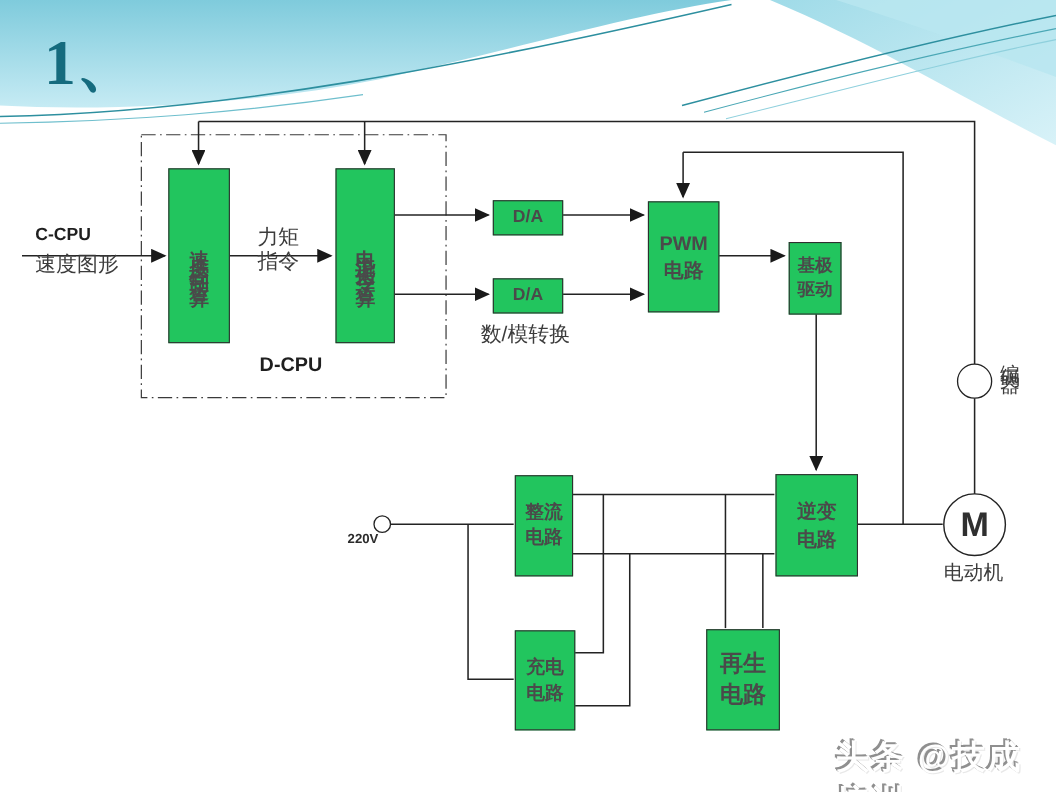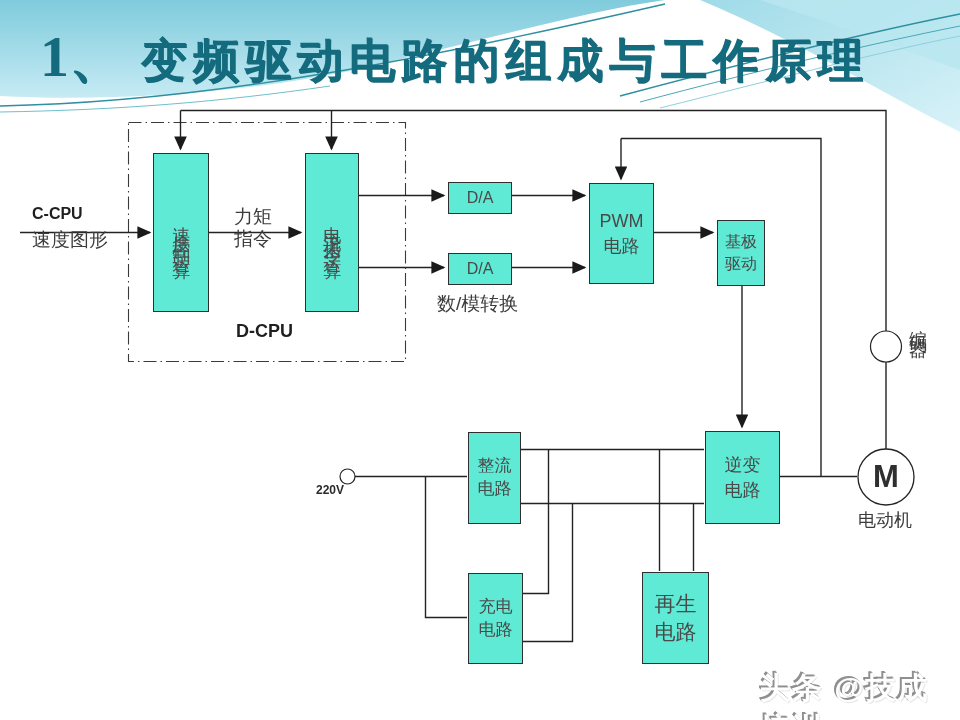--- a/index.html
+++ b/index.html
@@ -15,23 +15,23 @@
   }
   #title-num{font-size:58px;font-weight:600;font-family:"Liberation Serif","DejaVu Serif",serif;}
   #title-text{
     font-size:46px;font-weight:700;letter-spacing:6px;
     text-shadow:1px 1px 0 #156b7e;
     font-family:"Liberation Sans","DejaVu Sans",sans-serif;
   }
   
   #wires{position:absolute;left:0;top:0;z-index:2;}
   .dbox{
-    position:absolute;background:#5eead4;border:1px solid #2f2f2f;z-index:4;
+    position:absolute;background:#22c55e;border:1px solid #2f2f2f;z-index:4;
     display:flex;align-items:center;justify-content:center;text-align:center;
-    color:#4a4a4a;white-space:pre-line;line-height:1.35;
+    color:#4a4a4a;white-space:pre-line;line-height:1.35;font-weight:bold;
   }
   .vbox{
     writing-mode:vertical-lr;text-orientation:upright;letter-spacing:7px;font-size:18px;
   }
   .hbox{font-size:18px;}
   .lbl{position:absolute;z-index:4;color:#3c3c3c;white-space:pre-line;}
   .vlbl{writing-mode:vertical-lr;text-orientation:upright;letter-spacing:6px;}
   #lbl-ccpu,#lbl-dcpu{font-weight:600;color:#1f1f1f;}
   #motor-m{
     position:absolute;left:858px;top:449px;width:56px;height:56px;z-index:5;
@@ -65,21 +65,20 @@
     <path d="M760,0 H960 V70 C890,44 830,22 760,0 Z" fill="#b9e6f0" opacity="0.85"></path>
     <path d="M0,106 C210,102 430,58 665,4" fill="none" stroke="#2d8f9f" stroke-width="1.4"></path>
     <path d="M0,112 C120,110 220,102 330,86" fill="none" stroke="#6fbfcd" stroke-width="1"></path>
     <path d="M620,96 C740,64 860,34 960,14" fill="none" stroke="#2d8f9f" stroke-width="1.4"></path>
     <path d="M640,102 C760,70 870,44 960,26" fill="none" stroke="#4aa7b5" stroke-width="1"></path>
     <path d="M660,108 C780,78 880,52 960,36" fill="none" stroke="#8fd0dd" stroke-width="1"></path>
   </svg>
 
   <div id="title-row">
     <span id="title-num">1、</span>
-    <span id="title-text">变频驱动电路的组成与工作原理</span>
   </div>
 
   <svg id="wires" width="960" height="720" viewBox="0 0 960 720">
     <defs>
       <marker id="arr" markerWidth="11" markerHeight="9" refX="9" refY="4.5" orient="auto">
         <path d="M0,0 L10,4.5 L0,9 Z" fill="#1a1a1a"></path>
       </marker>
     </defs>
     <g stroke="#232323" stroke-width="1.4" fill="none">
 

